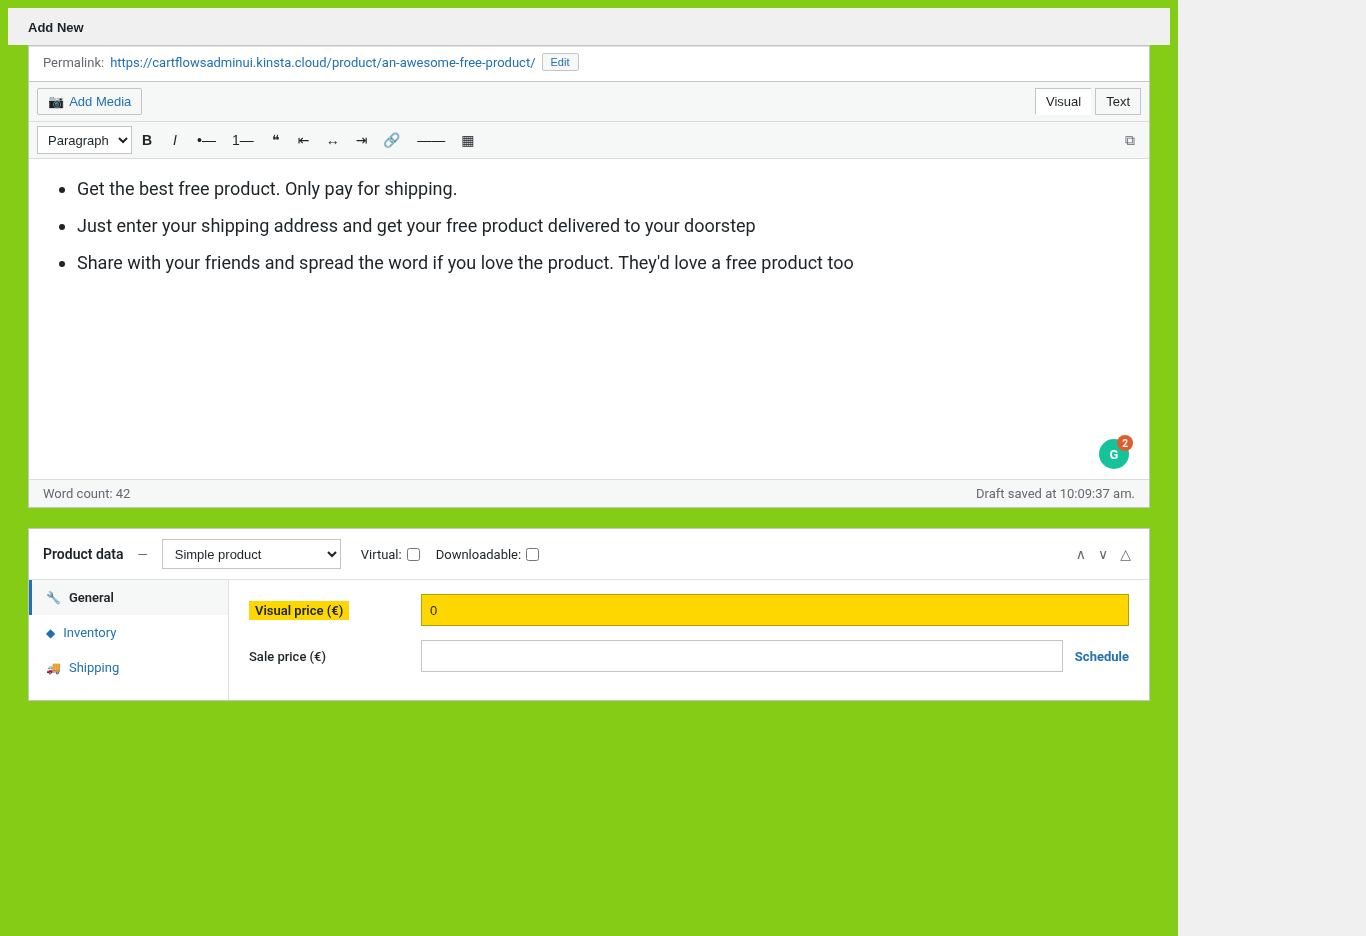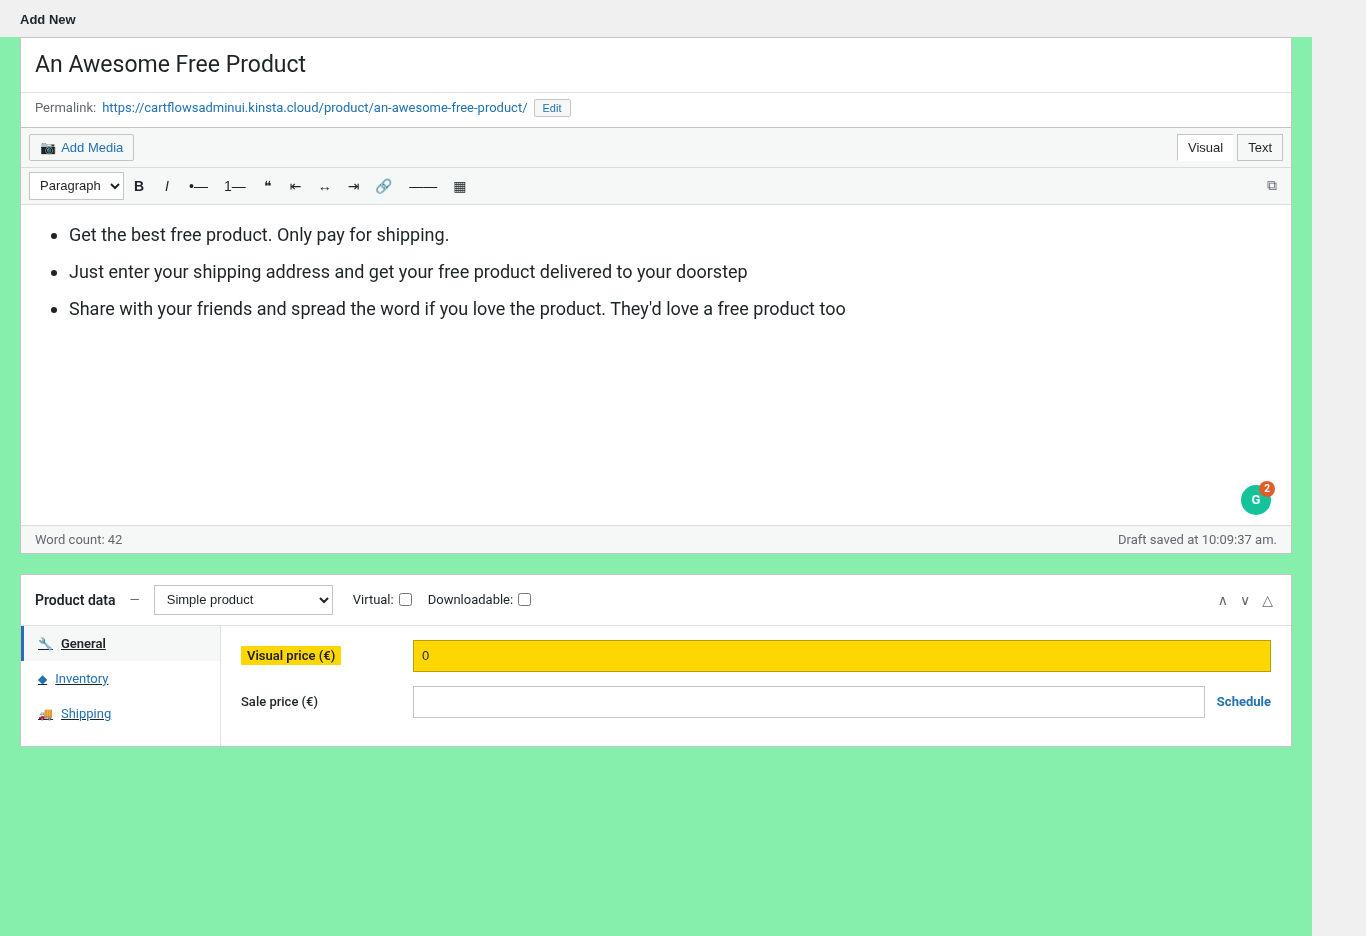--- a/index.html
+++ b/index.html
@@ -4,24 +4,24 @@
   <style>
     * { box-sizing: border-box; margin: 0; padding: 0; }
     body {
       font-family: -apple-system, BlinkMacSystemFont, "Segoe UI", Roboto, Oxygen, Ubuntu, sans-serif;
       font-size: 13px;
       background: #f0f0f1;
       color: #1d2327;
     }
 
     .page-wrapper {
-      width: 1312px;
+      width: 1178px;
       min-height: 936px;
-      background: #86efac;
-      padding: 0;
+      background: #84cc16;
+      padding: 8px;
     }
 
     
     .top-bar {
       background: #f0f0f1;
       padding: 12px 20px 10px 20px;
       display: flex;
       align-items: center;
     }
     .add-new-btn {
@@ -302,21 +302,20 @@
     }
 
     
     .product-data-body {
       display: flex;
     }
     .product-data-sidebar {
       width: 200px;
       border-right: 1px solid #e0e0e0;
       min-height: 120px;
-      text-decoration: underline;
     }
     .product-data-tab {
       padding: 10px 14px;
       font-size: 13px;
       cursor: pointer;
       display: flex;
       align-items: center;
       gap: 8px;
       color: #2271b1;
       border-left: 3px solid transparent;
@@ -386,21 +385,20 @@
 
 <div class="page-wrapper">
 
   <div class="top-bar">
     <button class="add-new-btn">Add New</button>
   </div>
 
   <div class="main-content">
 
     <div class="post-title-box">
-      <input type="text" class="post-title-input" value="An Awesome Free Product" style="">
       <div class="permalink-row">
         <span class="permalink-label">Permalink:</span>
         <a class="permalink-link" href="#">https://cartflowsadminui.kinsta.cloud/product/an-awesome-free-product/</a>
         <button class="edit-btn">Edit</button>
       </div>
     </div>
 
     <div class="editor-wrapper">
 
       <div class="editor-toolbar">

